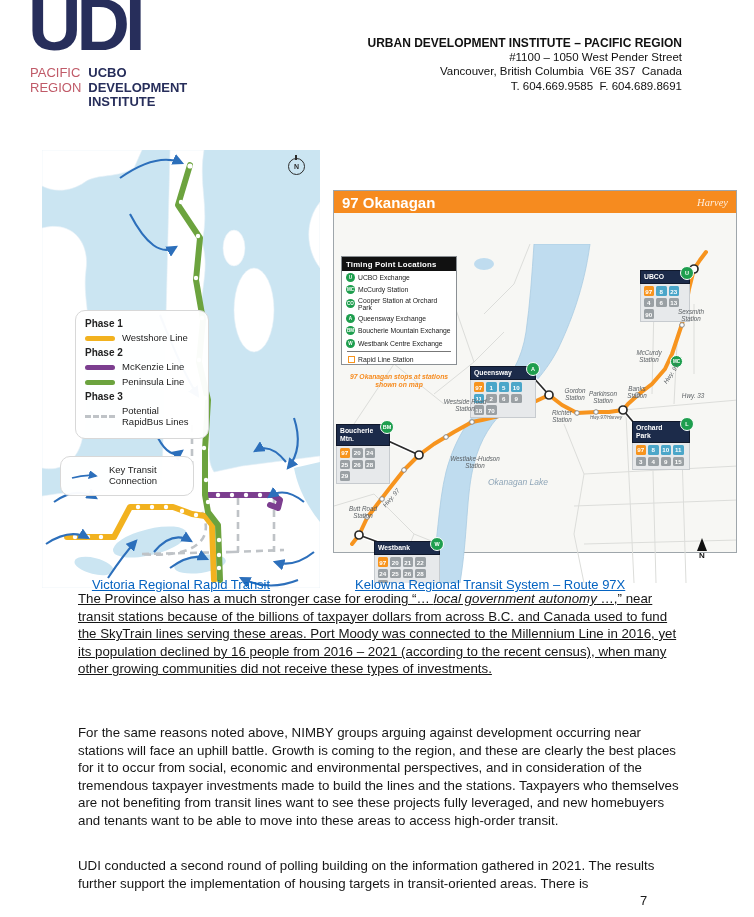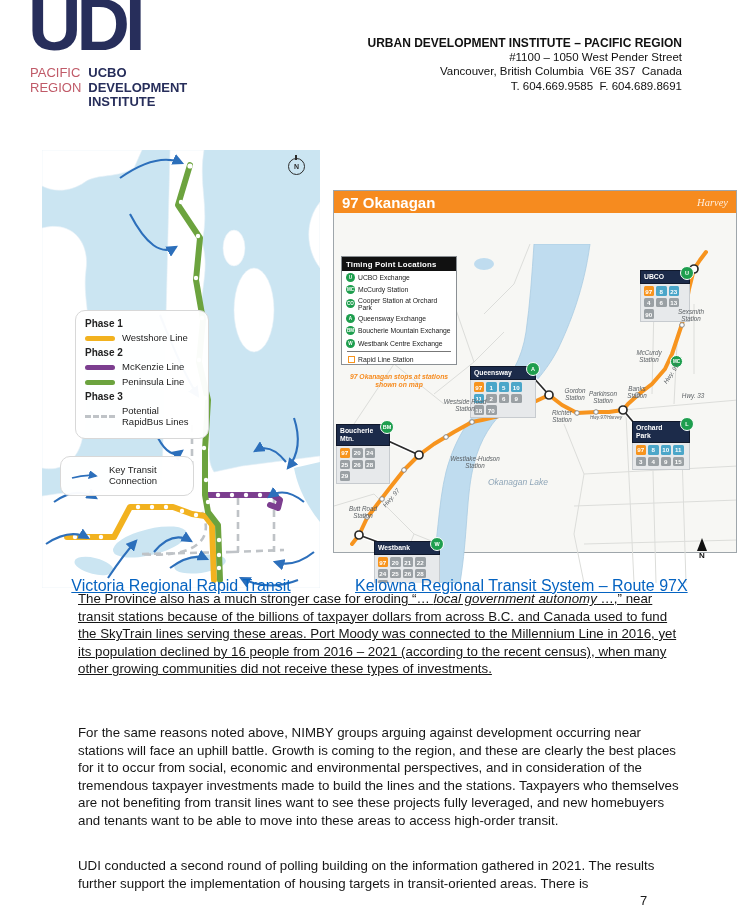--- a/index.html
+++ b/index.html
@@ -10,21 +10,21 @@
   
   .udi-big{left:28px;top:-12px;font-size:74px;line-height:1;font-weight:900;letter-spacing:-5px;color:#272E5B;}
   .logo-sub{left:30px;top:66px;display:flex;gap:7px;font-size:13px;line-height:1.12;}
   .logo-red{color:#C05A68;font-weight:400;text-align:left;}
   .logo-navy{color:#272E5B;font-weight:700;}
   .contact{right:72px;top:36px;text-align:right;font-size:11.5px;line-height:14.2px;color:#111;}
   .contact .org{font-weight:700;font-size:12px;}
   .contact .web{color:#2D6FC1;}
 
   
-  .map-link{font-size:16px;color:#0563C1;text-decoration:underline;cursor:pointer;}
+  .map-link{font-size:13px;color:#0563C1;text-decoration:underline;cursor:pointer;}
   .vlink{left:42px;top:577px;width:278px;text-align:center;}
   .klink{left:355px;top:577px;}
 
   
   .para{left:78px;width:606px;font-size:13.3px;line-height:17.6px;color:#161616;}
   .p1{top:590px;text-decoration:underline;}.p2{top:724px;}.p3{top:857px;}
   .pageno{left:640px;top:893px;font-size:13px;}
 
   
   .vmap{left:42px;top:150px;width:278px;height:438px;background:#CBE5F2;}

